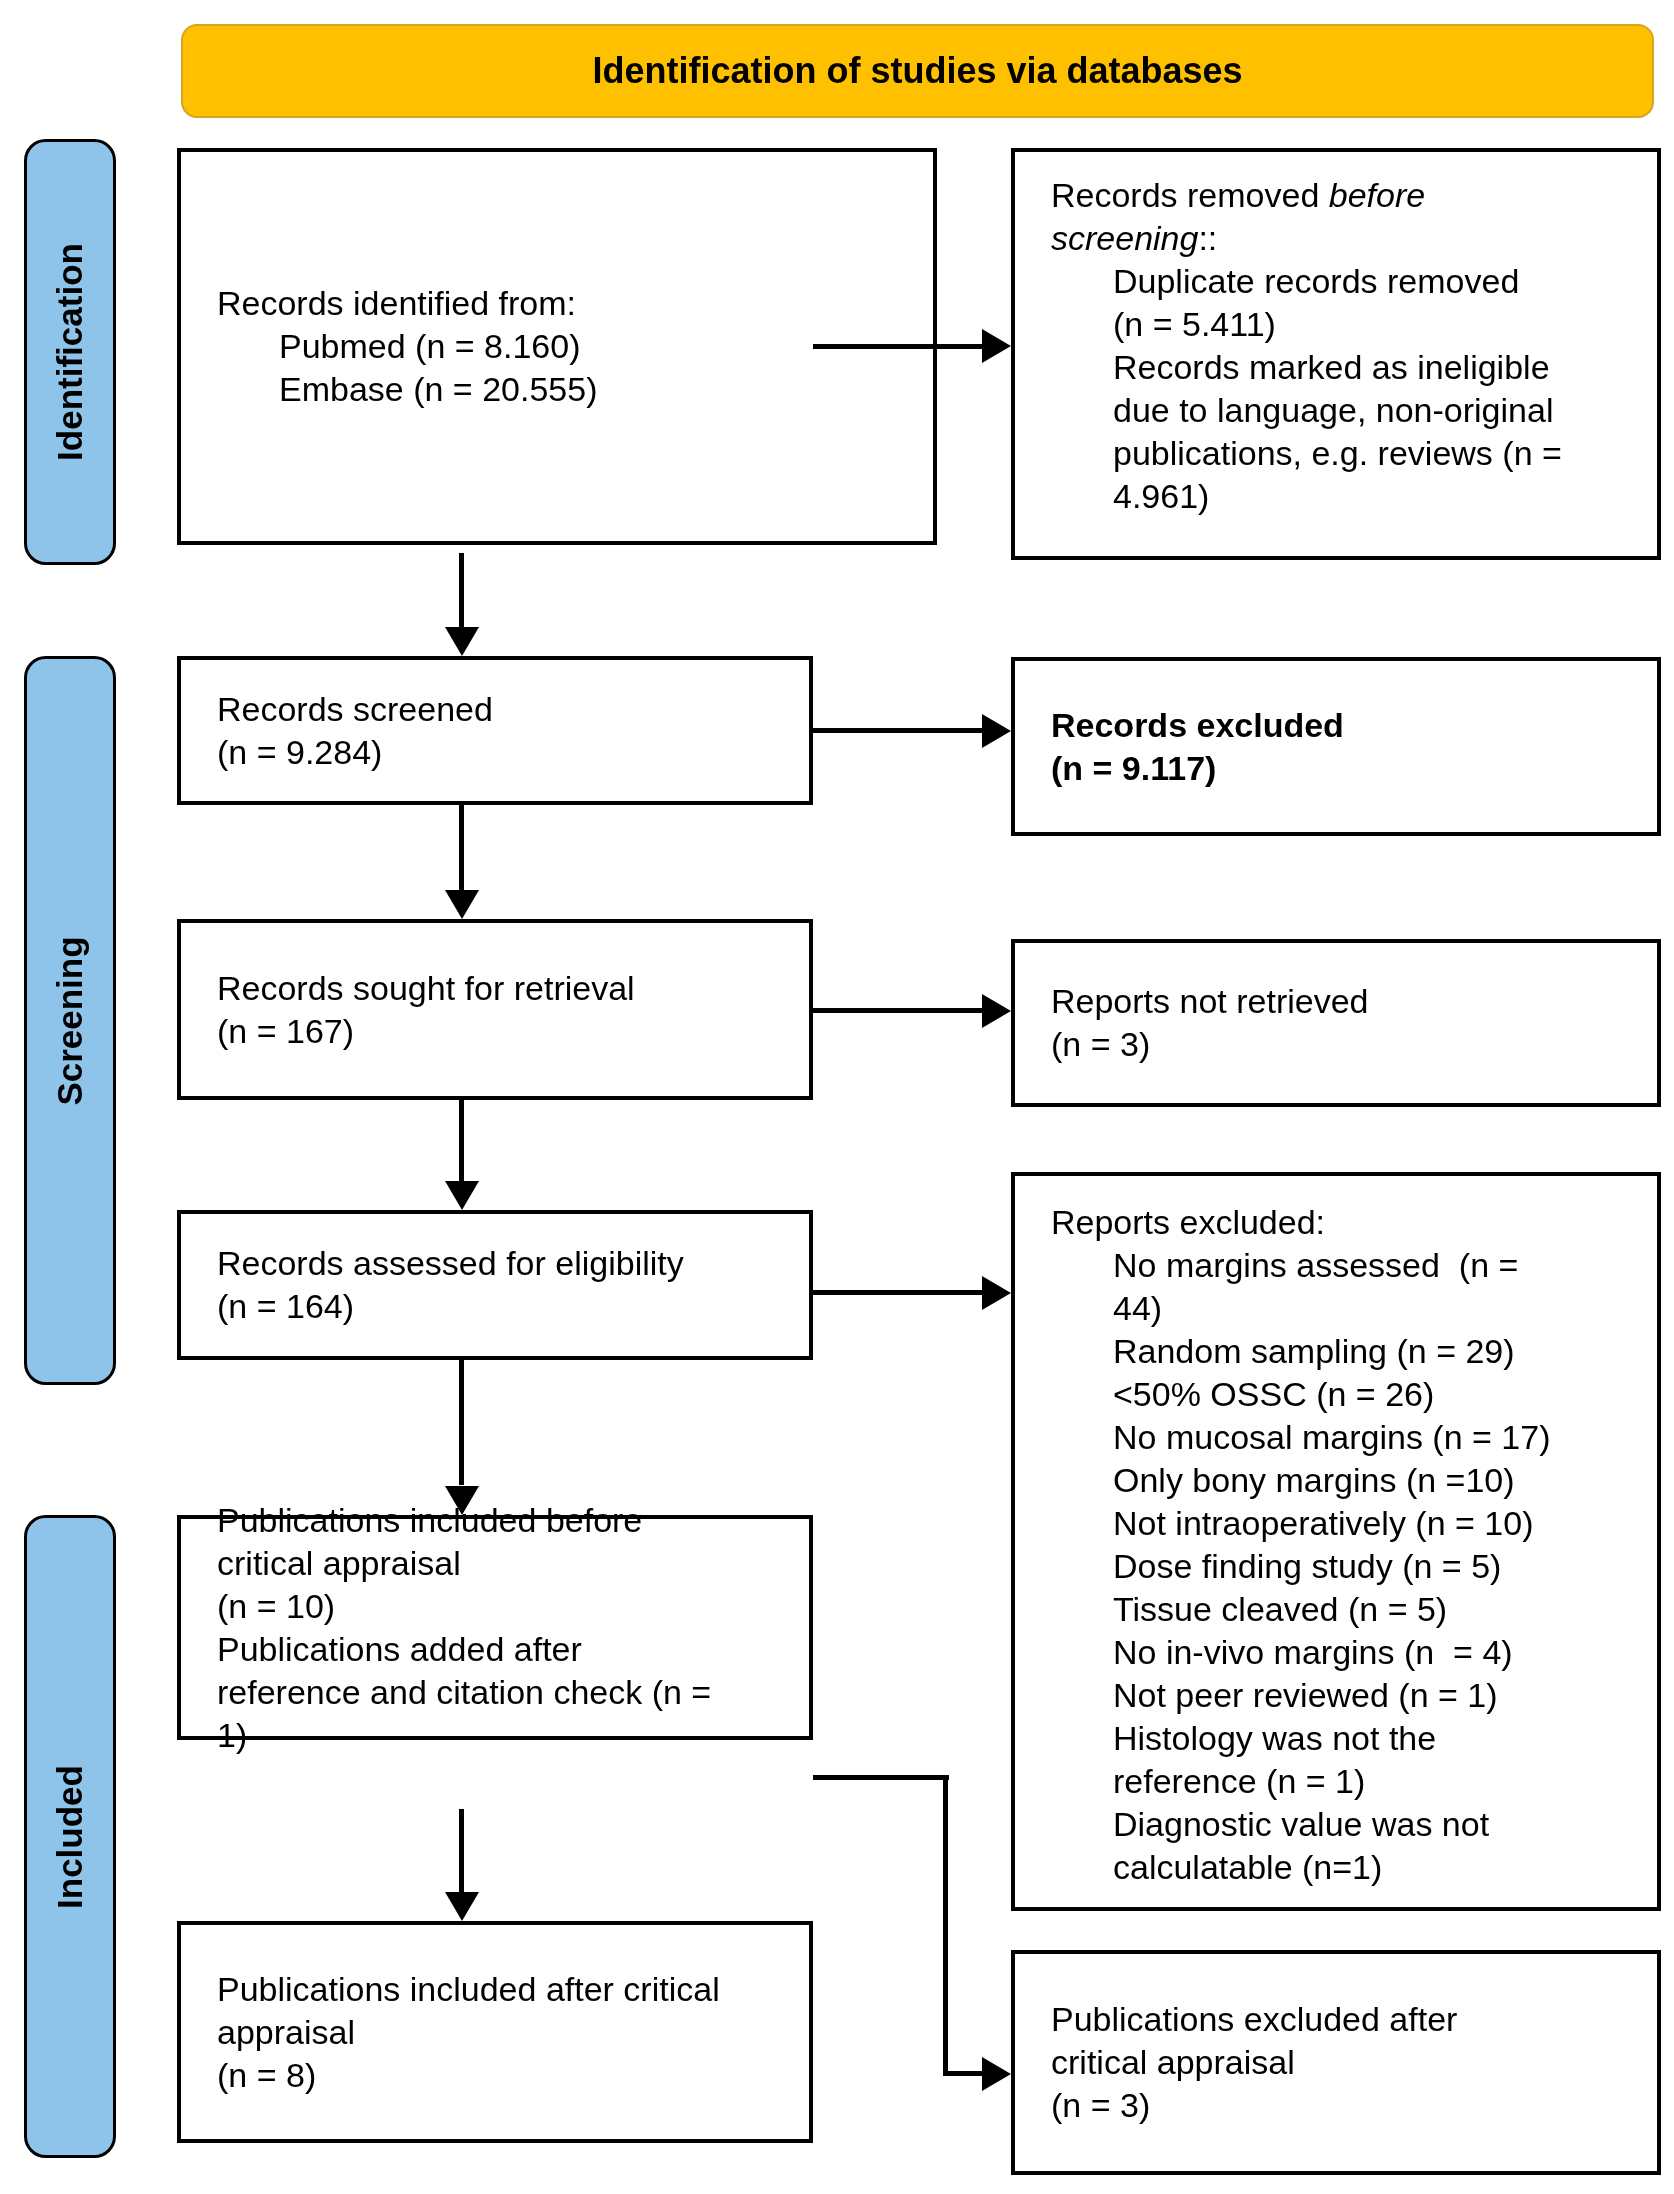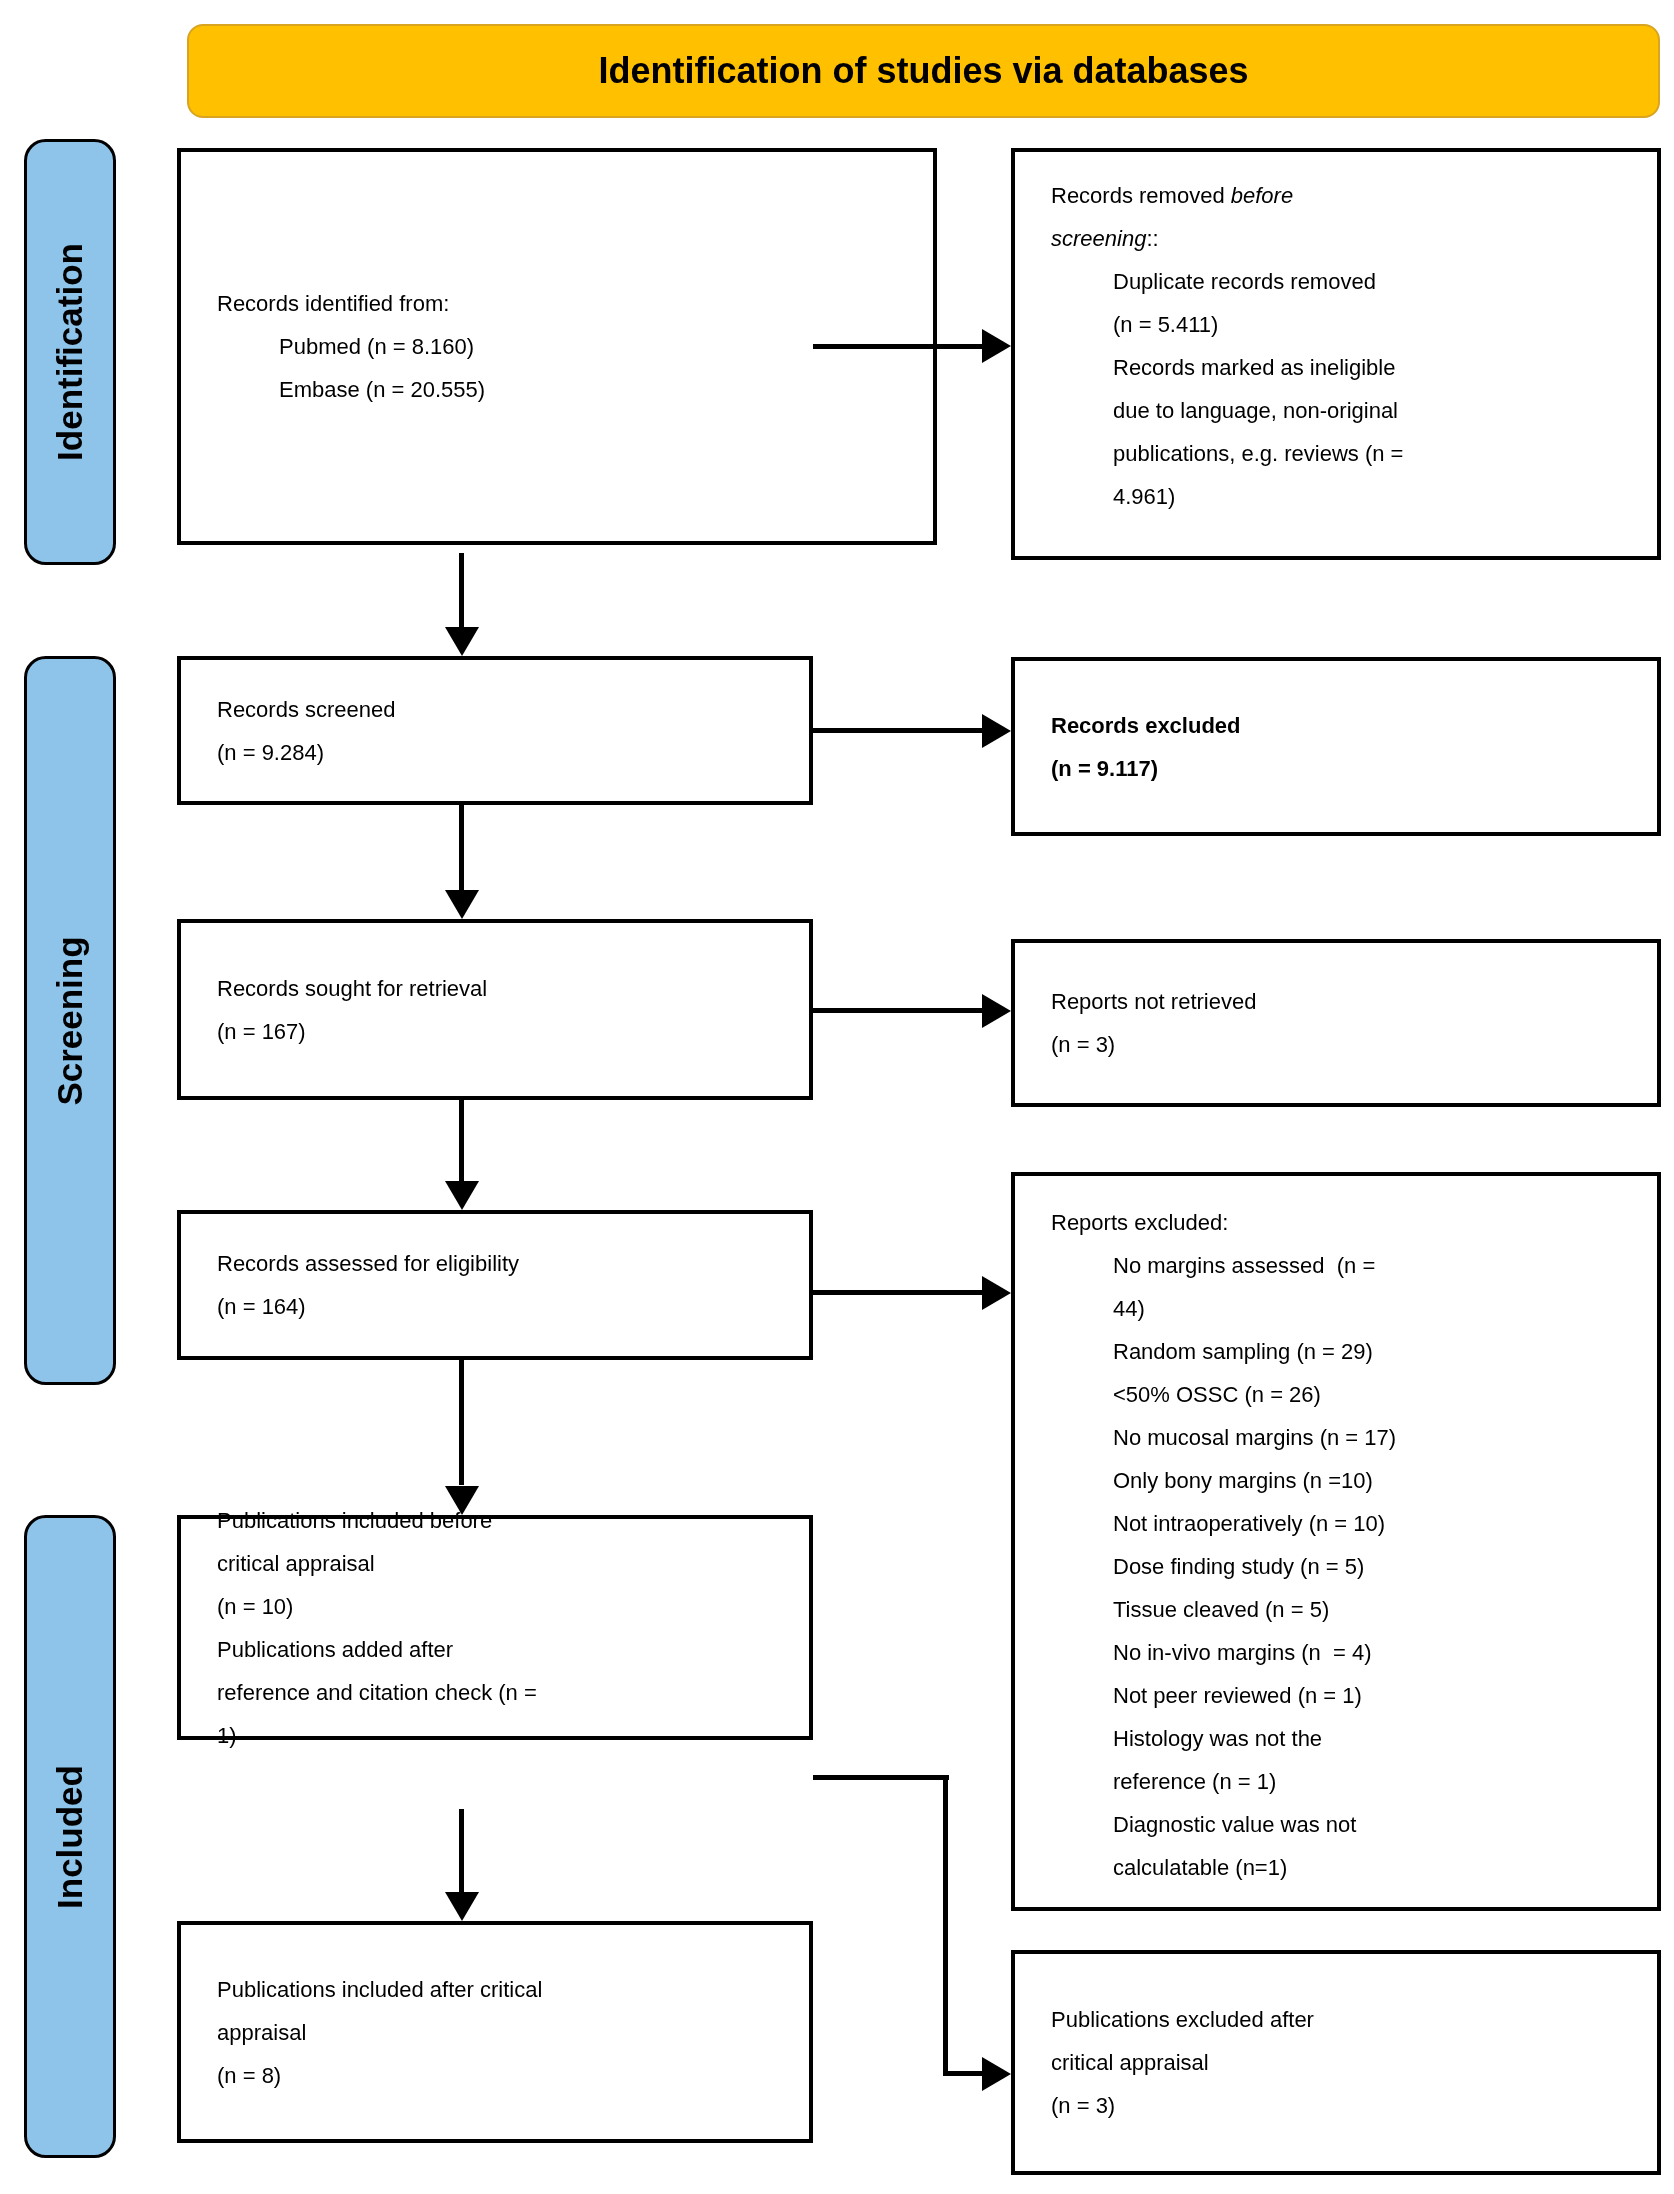--- a/index.html
+++ b/index.html
@@ -8,41 +8,41 @@
     --stage-bg:#8EC4E9;
     --ink:#000000;
   }
   *{margin:0;padding:0;box-sizing:border-box;}
   body{background:#ffffff;font-family:"Liberation Sans", sans-serif;}
   #canvas{position:relative;width:1674px;height:2194px;background:#ffffff;overflow:hidden;}
 
   .header{
     position:absolute;display:flex;align-items:center;justify-content:center;
     background:var(--header-bg);border:2.9px solid var(--header-border);border-radius:16px;
-    font-size:36px;font-weight:bold;color:var(--ink);margin-left:6px;
+    font-size:36px;font-weight:bold;color:var(--ink);
   }
 
   .stage{
     position:absolute;background:var(--stage-bg);
     border:3.6px solid var(--ink);border-radius:21.7px;
   }
   .stage span{
     position:absolute;left:50%;top:50%;
     transform:translate(-50%,-50%) rotate(-90deg);
     white-space:nowrap;font-size:35px;font-weight:bold;color:var(--ink);
   }
 
   .box{
     position:absolute;background:#ffffff;border:4.3px solid var(--ink);
     display:flex;flex-direction:column;justify-content:center;
   }
   .box.v-top{justify-content:flex-start;}
   .content{width:100%;}
   .line{
-    white-space:pre-wrap;font-size:22px;line-height:43px;color:var(--ink);
+    white-space:pre-wrap;font-size:34px;line-height:43px;color:var(--ink);
     padding-left:36px;
   }
   .line.ind1{padding-left:98px;}
   .line em{font-style:italic;}
 
   .vline,.hline{position:absolute;background:var(--ink);}
   .head-down{position:absolute;width:0;height:0;
     border-left:17.3px solid transparent;border-right:17.3px solid transparent;
     border-top:29px solid var(--ink);}
   .head-right{position:absolute;width:0;height:0;

